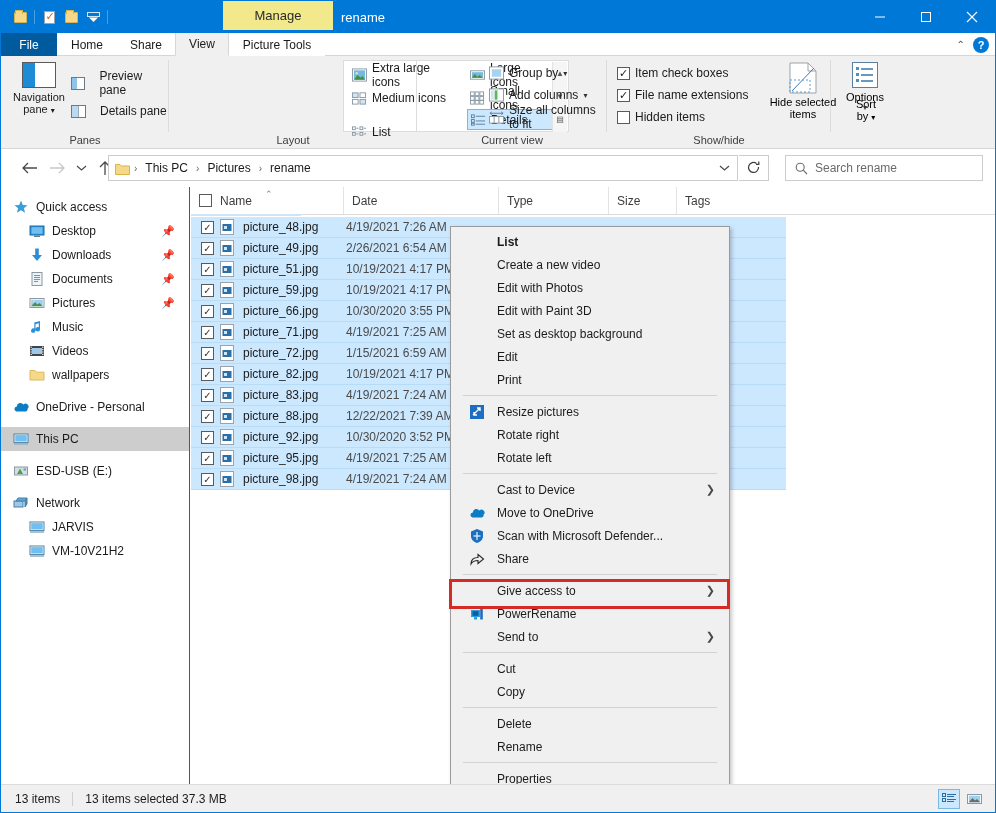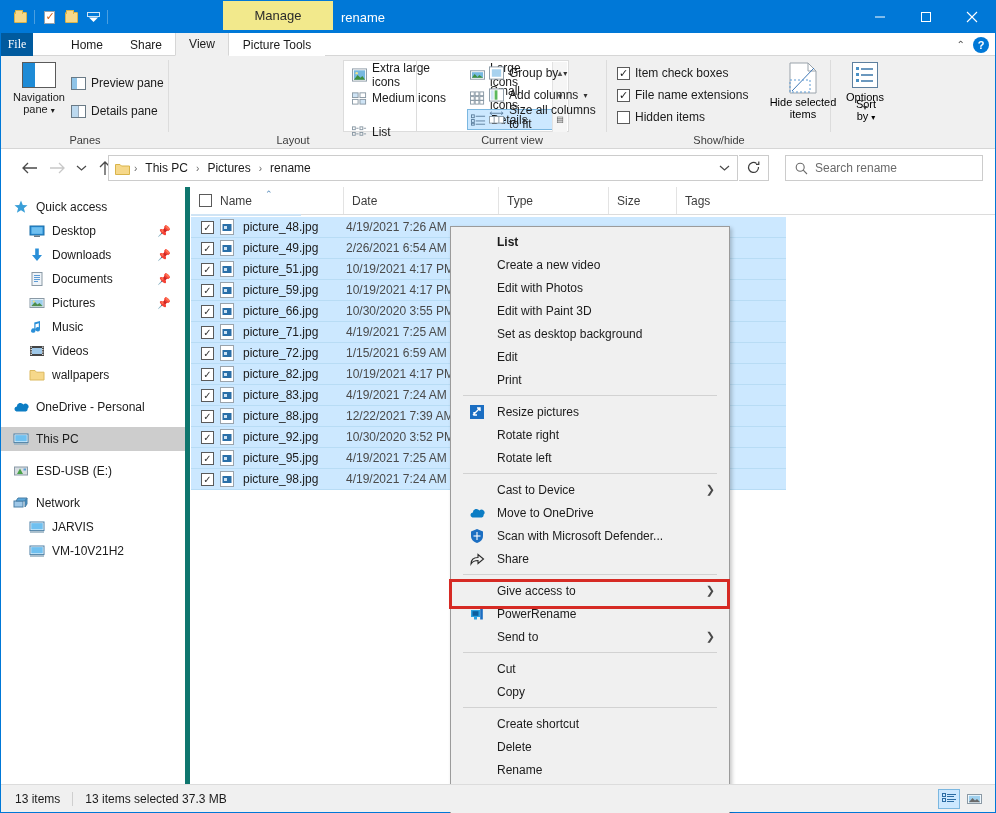--- a/index.html
+++ b/index.html
@@ -51,21 +51,21 @@
 
   
   .tabstrip {
     position:absolute; left:0; top:32px; width:994px; height:23px;
     background:#ffffff; border-bottom:1px solid #d6d6d6;
   }
   .tab {
     position:absolute; top:0; height:23px; display:flex;align-items:center;justify-content:center;
     font-size:12px; color:#1b1b1b; padding: 0 12px;
   }
-  .tab.file { left:0; width:32px; background:#005a9e; color:#ffffff;font-family:Liberation Serif, serif; }
+  .tab.file { left:0; width:56px; background:#005a9e; color:#ffffff; }
   .tab.home { left:56px; width:60px; }
   .tab.share { left:116px; width:58px; }
   .tab.view { left:174px; width:54px; background:#f0f0f0; border-left:1px solid #d6d6d6;border-right:1px solid #d6d6d6;border-bottom:1px solid #f0f0f0;}
   .tab.pictools { left:228px; width:96px; background:#ffffff; }
   .tab-underline{position:absolute;left:228px;top:22px;width:96px;height:1px;background:#ffffff;}
   .ribbon-right { position:absolute; right:6px; top:32px; height:23px; display:flex;align-items:center;gap:8px;}
   .chev-up { color:#4a4a4a; font-size:10px; }
   .help-circle{width:16px;height:16px;border-radius:50%;background:#0078d7;color:#fff;font-size:11px;display:flex;align-items:center;justify-content:center;font-weight:bold;}
 
   
@@ -78,21 +78,21 @@
     position:absolute; bottom:3px; width:100%; text-align:center;
     font-size:11px; color:#3c3c3c;
   }
   .grp-divider { position:absolute; top:4px; width:1px; height:72px; background:#dcdcdc; }
 
   
   .nav-pane-btn{position:absolute;left:10px;top:6px;width:56px;height:62px;display:flex;flex-direction:column;align-items:center;}
   .navpane-icon{width:34px;height:26px;border:1px solid #5a5a5a;background:#ffffff;display:flex;}
   .navpane-icon i{display:block;width:12px;height:100%;background:#1e8bd6;}
   .nav-pane-txt{font-size:11px;color:#1b1b1b;text-align:center;line-height:12px;margin-top:3px;}
-  .small-btn{position:absolute;display:flex;align-items:center;gap:5px;font-size:12px;color:#1b1b1b;height:22px;}
+  .small-btn{position:absolute;display:flex;align-items:center;gap:14px;font-size:12px;color:#1b1b1b;height:22px;}
   .sq-icon{width:15px;height:13px;border:1px solid #6a7a86;background:#fff;display:flex;}
   .sq-icon i{display:block;width:5px;height:100%;background:#8fc4e8;}
   .sq-icon.det i{width:6px;background:#bcd9ef;}
   .sq-icon.det b{display:block;flex:1;background:#fff;border-left:1px solid #9ab;}
 
   
   .layout-box{position:absolute;left:174px;top:4px;width:226px;height:72px;border:1px solid #dcdcdc;background:#ffffff;}
   .lay-item{position:absolute;display:flex;align-items:center;gap:5px;font-size:12px;color:#1b1b1b;height:21px;padding:0 3px;}
   .lay-item.sel{background:#cce8ff;border:1px solid #7bb7e0;}
   .ic16{width:15px;height:14px;flex:none;}
@@ -124,21 +124,21 @@
   .searchbox{position:absolute;left:784px;top:154px;width:198px;height:26px;border:1px solid #cccccc;background:#fff;display:flex;align-items:center;gap:7px;padding-left:9px;}
   .search-ph{font-size:12px;color:#6b6b6b;}
 
   
   .colheads{position:absolute;left:190px;top:186px;width:804px;height:28px;background:#ffffff;border-bottom:1px solid #dcdcdc;}
   .colhead{position:absolute;top:0;height:27px;display:flex;align-items:center;font-size:12px;color:#3c3c3c;border-left:1px solid #e3e3e3;padding-left:8px;}
   .sortcaret{position:absolute;font-size:9px;color:#5a8dbb;}
   .col-accent{position:absolute;left:190px;top:213px;width:110px;height:2px;background:#cfe4f5;}
 
   
-  .sidebar{position:absolute;left:0;top:186px;width:189px;height:597px;background:#ffffff;border-right:5px solid #0f766e;padding-top:8px;}
+  .sidebar{position:absolute;left:0;top:186px;width:189px;height:597px;background:#ffffff;border-right:1px solid #0f766e;padding-top:8px;}
   .nav-item{height:24px;display:flex;align-items:center;gap:7px;font-size:12px;color:#1b1b1b;padding-left:12px;position:relative;}
   .nav-item.child{padding-left:28px;}
   .nav-item.sel{background:#cdcdcd;}
   .pin{position:absolute;right:14px;color:#8a8a8a;font-size:11px;}
   .nav-gap{height:8px;}
   .ic{width:16px;height:16px;flex:none;display:block;}
 
   
   .filelist{position:absolute;left:190px;top:216px;width:804px;height:567px;background:#ffffff;}
   .frow{position:absolute;left:0;width:595px;height:21px;display:flex;align-items:center;background:#cce8ff;border-bottom:1px solid #b8dcf5;}
@@ -873,23 +873,20 @@
       </div>
     <div class="msep"></div>
     <div class="mi">
         <span>Cut</span>
       </div>
     <div class="mi">
         <span>Copy</span>
       </div>
     <div class="msep"></div>
     <div class="mi">
-        <span>Create shortcut</span>
-      </div>
-    <div class="mi">
         <span>Delete</span>
       </div>
     <div class="mi">
         <span>Rename</span>
       </div>
     <div class="msep"></div>
     <div class="mi">
         <span>Properties</span>
       </div>
   </div>

